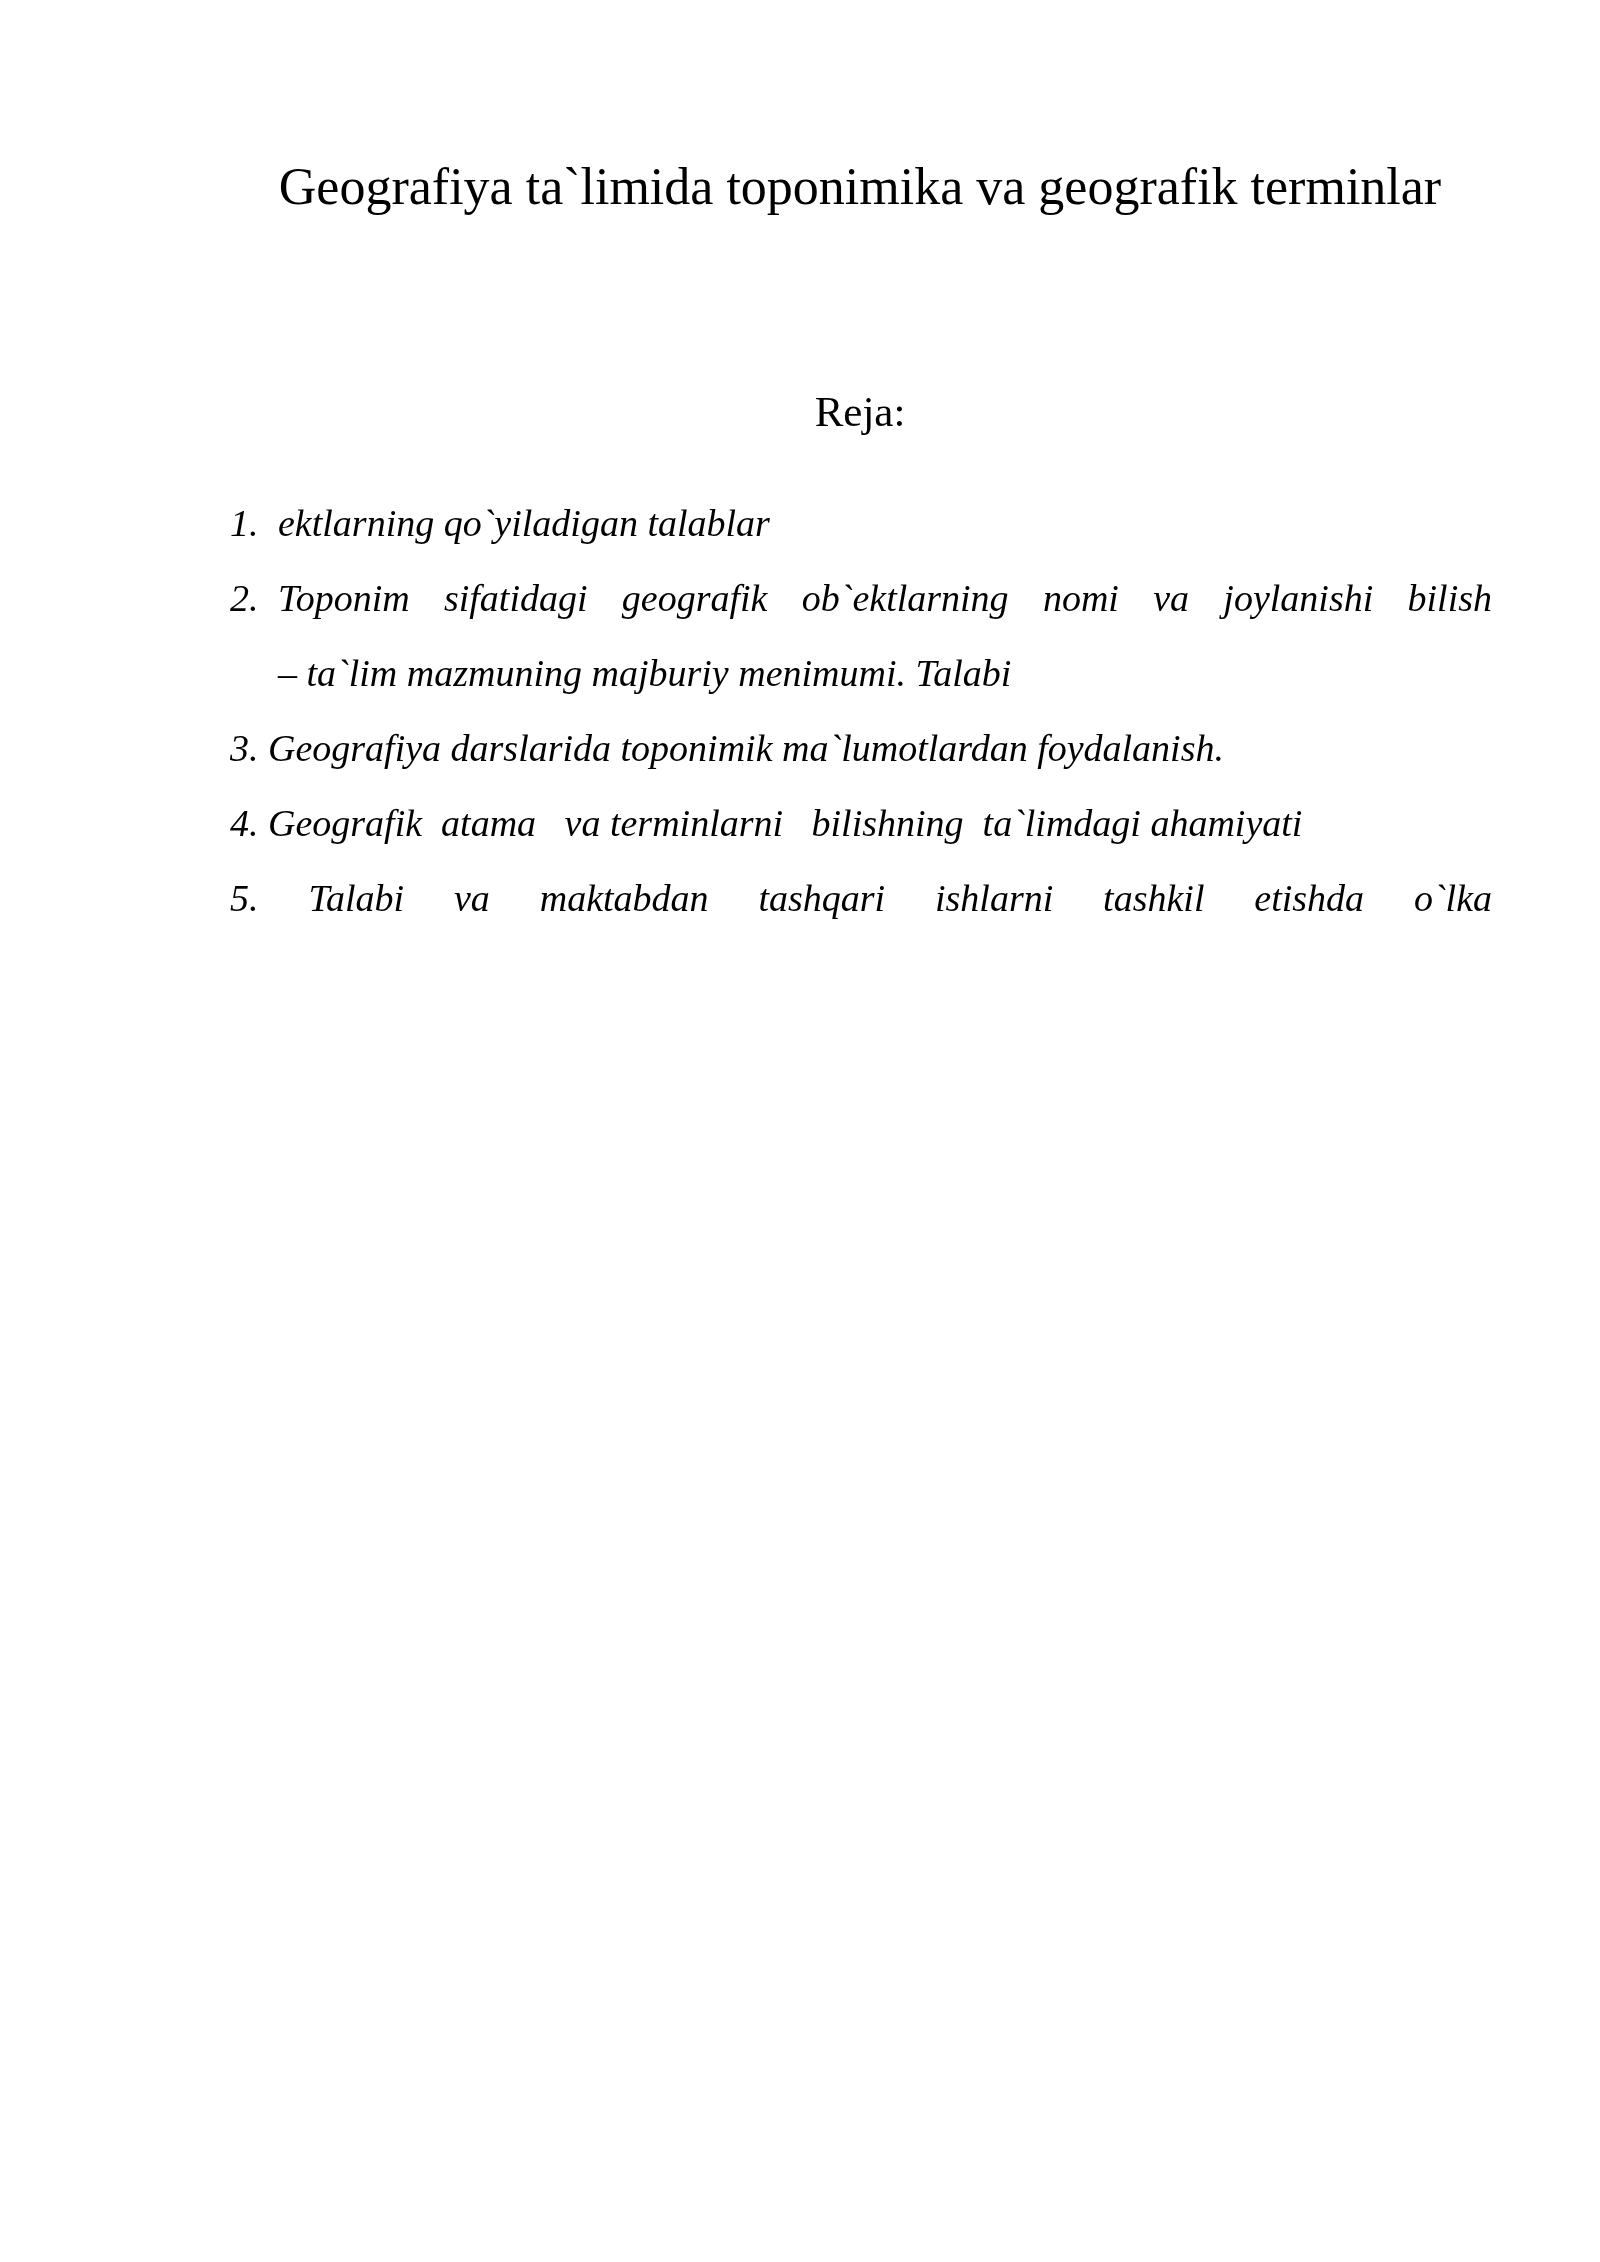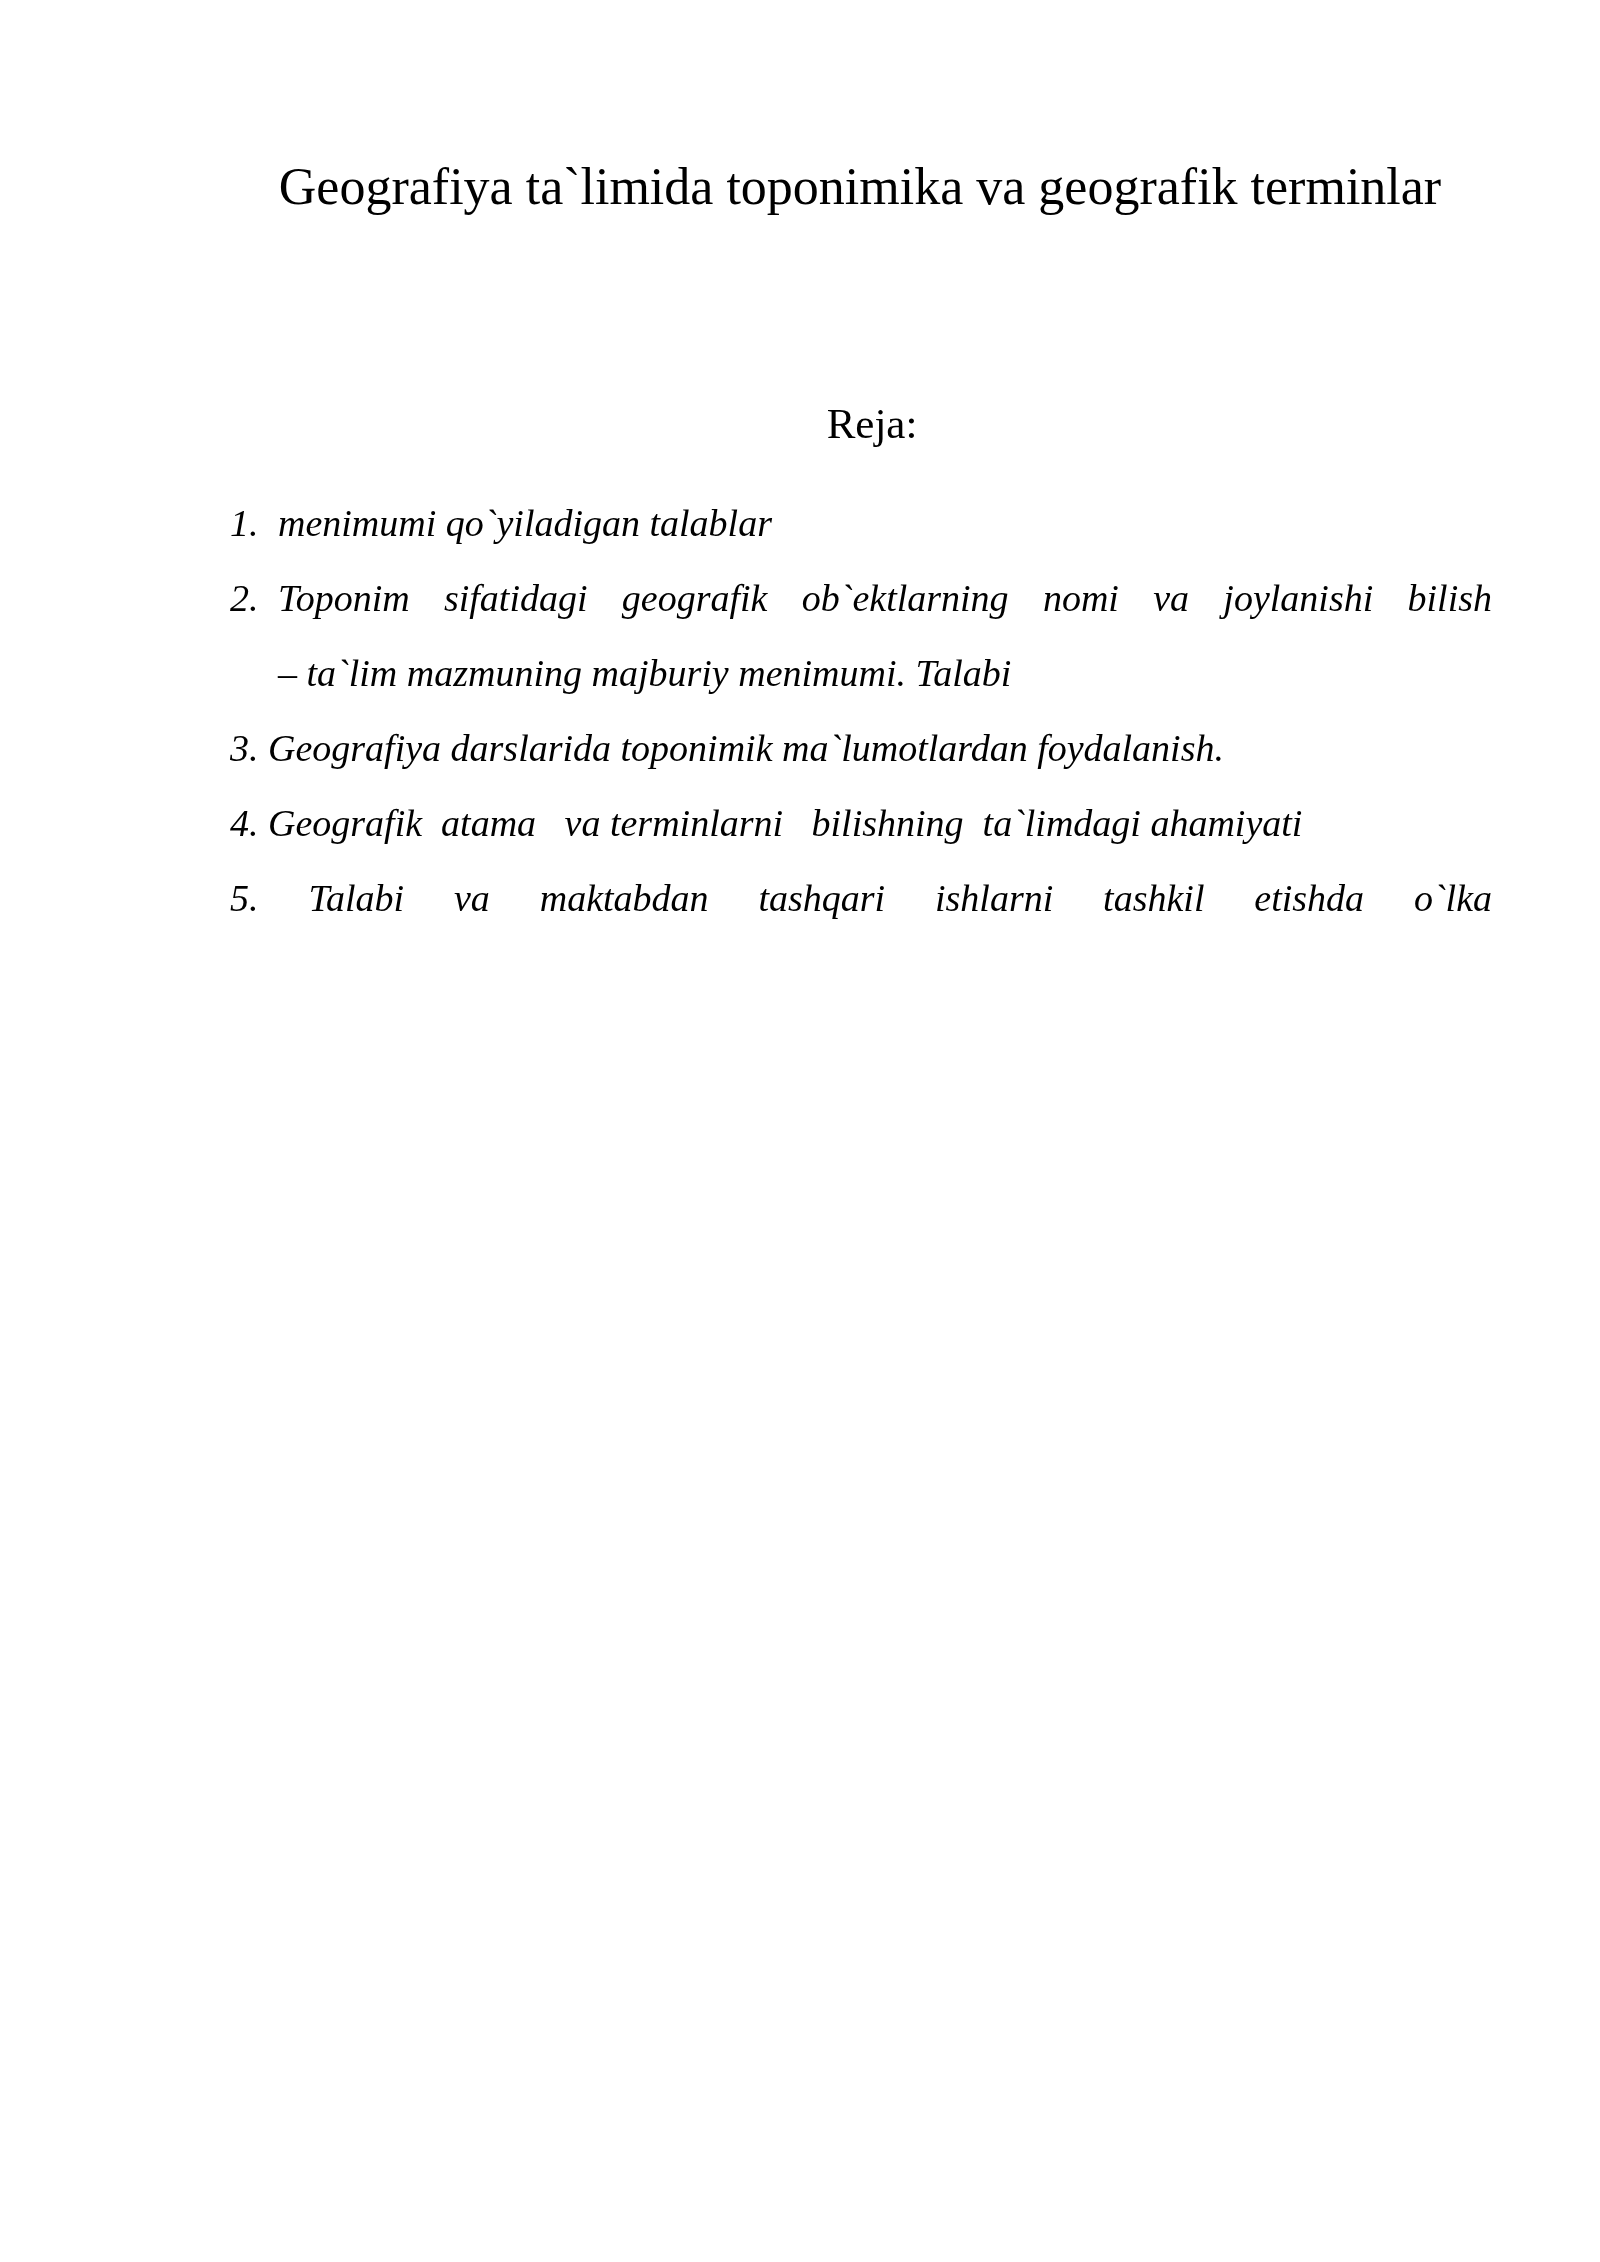--- a/index.html
+++ b/index.html
@@ -9,21 +9,21 @@
       position: absolute; left: 230px; width: 1260px; top: 152px;
       text-align: center;
       font-family: "Liberation Serif", serif;
       font-size: 52px; line-height: 70px; font-weight: normal;
       margin: 0;
     }
     .reja {
       position: absolute; left: 230px; width: 1260px; top: 382px;
       text-align: center;
       font-family: "Liberation Serif", serif;
-      font-size: 43px; line-height: 60px; margin: 12px;
+      font-size: 43px; line-height: 60px; margin: 0;
     }
     .list {
       position: absolute; left: 230px; width: 1262px; top: 486px;
       font-family: "Liberation Serif", serif; font-style: italic;
       font-size: 38px; line-height: 75px;
       margin: 0; padding: 0; list-style: none;
     }
     .item { position: relative; text-align: justify; text-align-last: left; }
     .item.hang { padding-left: 48px; }
     .item.hang .num { position: absolute; left: 0; top: 0; }
@@ -34,21 +34,21 @@
 </head>
 <body>
 
 <div class="page">
   <h1 class="title">Geografiya ta`limida  toponimika  va geografik terminlar</h1>
   <p class="reja">Reja:</p>
 
   <ol class="list">
     <li class="item hang">
       <span class="num">1.</span>
-      <span class="line2">menimumi  qo`yiladigan talablar</span>
+      <span class="line2">ektlarning  qo`yiladigan talablar</span>
     </li>
     <li class="item hang">
       <span class="num">2.</span>
       <span class="line1">Toponim sifatidagi geografik ob`ektlarning nomi va joylanishi  bilish</span>
       <span class="line2">– ta`lim mazmuning majburiy  menimumi. Talabi</span>
     </li>
     <li class="item single">
       <span class="line1"><span>3.</span> <span>Geografiya darslarida  toponimik ma`lumotlardan foydalanish.</span></span>
     </li>
     <li class="item single">

